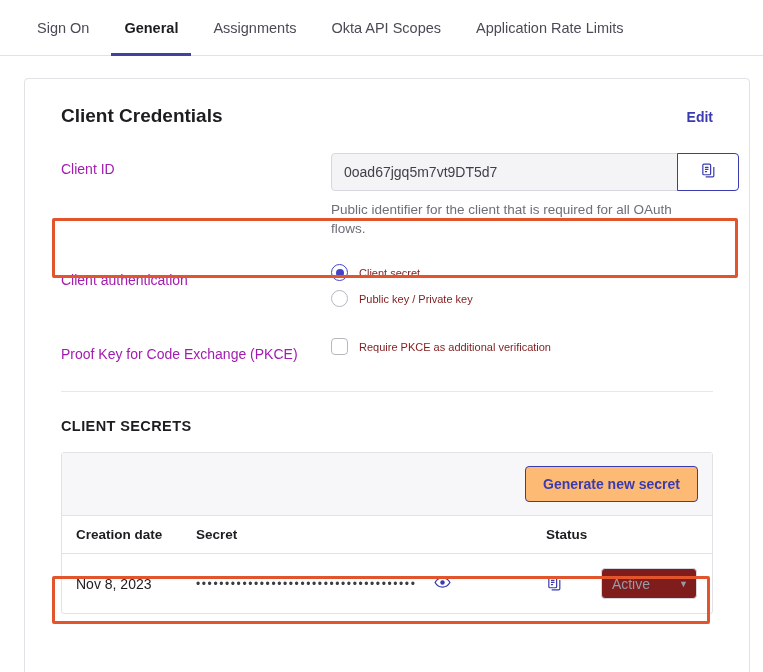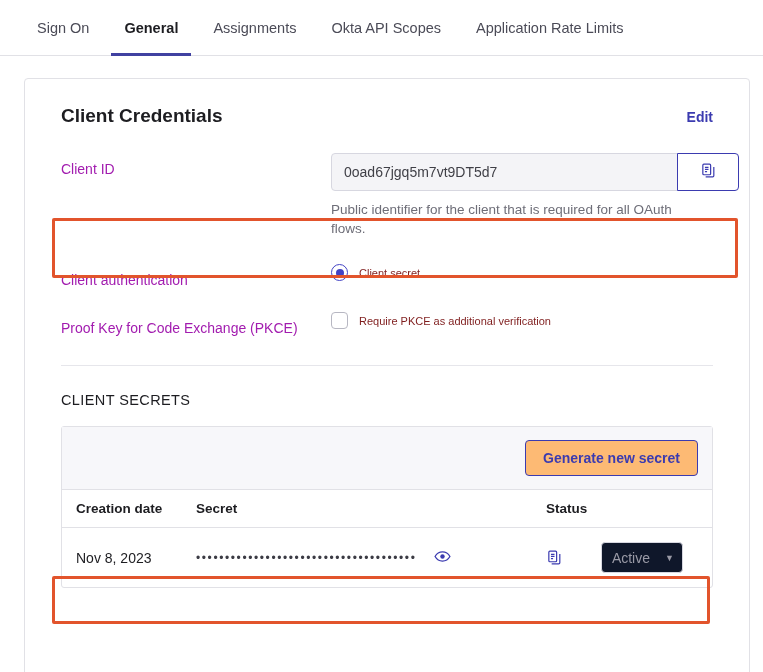--- a/index.html
+++ b/index.html
@@ -184,21 +184,21 @@
 
   
   .divider {
     border-top: 1px solid #e6e6eb;
     margin: 28px 0 0 0;
   }
 
   
   .section-title {
     font-size: 14.5px;
-    font-weight: normal;
+    font-weight: bold;
     letter-spacing: 0.4px;
     color: #1d1d21;
     margin: 26px 0 18px 0;
   }
   .secrets-panel {
     border: 1px solid #e1e1e6;
     border-radius: 3px;
     background: #ffffff;
   }
   .secrets-toolbar {
@@ -257,25 +257,25 @@
   }
   .copy-icon-plain {
     color: #3b3bb0;
     cursor: pointer;
     display: inline-block;
   }
   .status-select {
     display: inline-flex;
     align-items: center;
     justify-content: space-between;
-    width: 82px;
+    width: 96px;
     height: 31px;
     border: 1px solid #d7d7e0;
     border-radius: 4px;
-    background: #0f172a;
+    background: #7f1d1d;
     color: #9a9aa6;
     font-size: 14px;
     padding: 0 8px 0 10px;
     cursor: pointer;
   }
   .caret {
     font-size: 9px;
     color: #9a9aa6;
     margin-left: 4px;
   }
@@ -338,20 +338,24 @@
         <div class="helper">Public identifier for the client that is required for all OAuth flows.</div>
       </div>
     </div>
 
     <div class="row" style="margin-top:26px;">
       <div class="row-label">Client authentication</div>
       <div class="row-body">
         <div class="radio-line">
           <span class="radio checked"></span>
           <span class="radio-label">Client secret</span>
+        </div>
+        <div class="radio-line">
+          <span class="radio"></span>
+          <span class="radio-label">Public key / Private key</span>
         </div>
       </div>
     </div>
 
     <div class="row" style="margin-top:22px;">
       <div class="row-label">Proof Key for Code Exchange (PKCE)</div>
       <div class="row-body">
         <div class="radio-line" style="margin-bottom:0;">
           <span class="checkbox"></span>
           <span class="radio-label">Require PKCE as additional verification</span>

